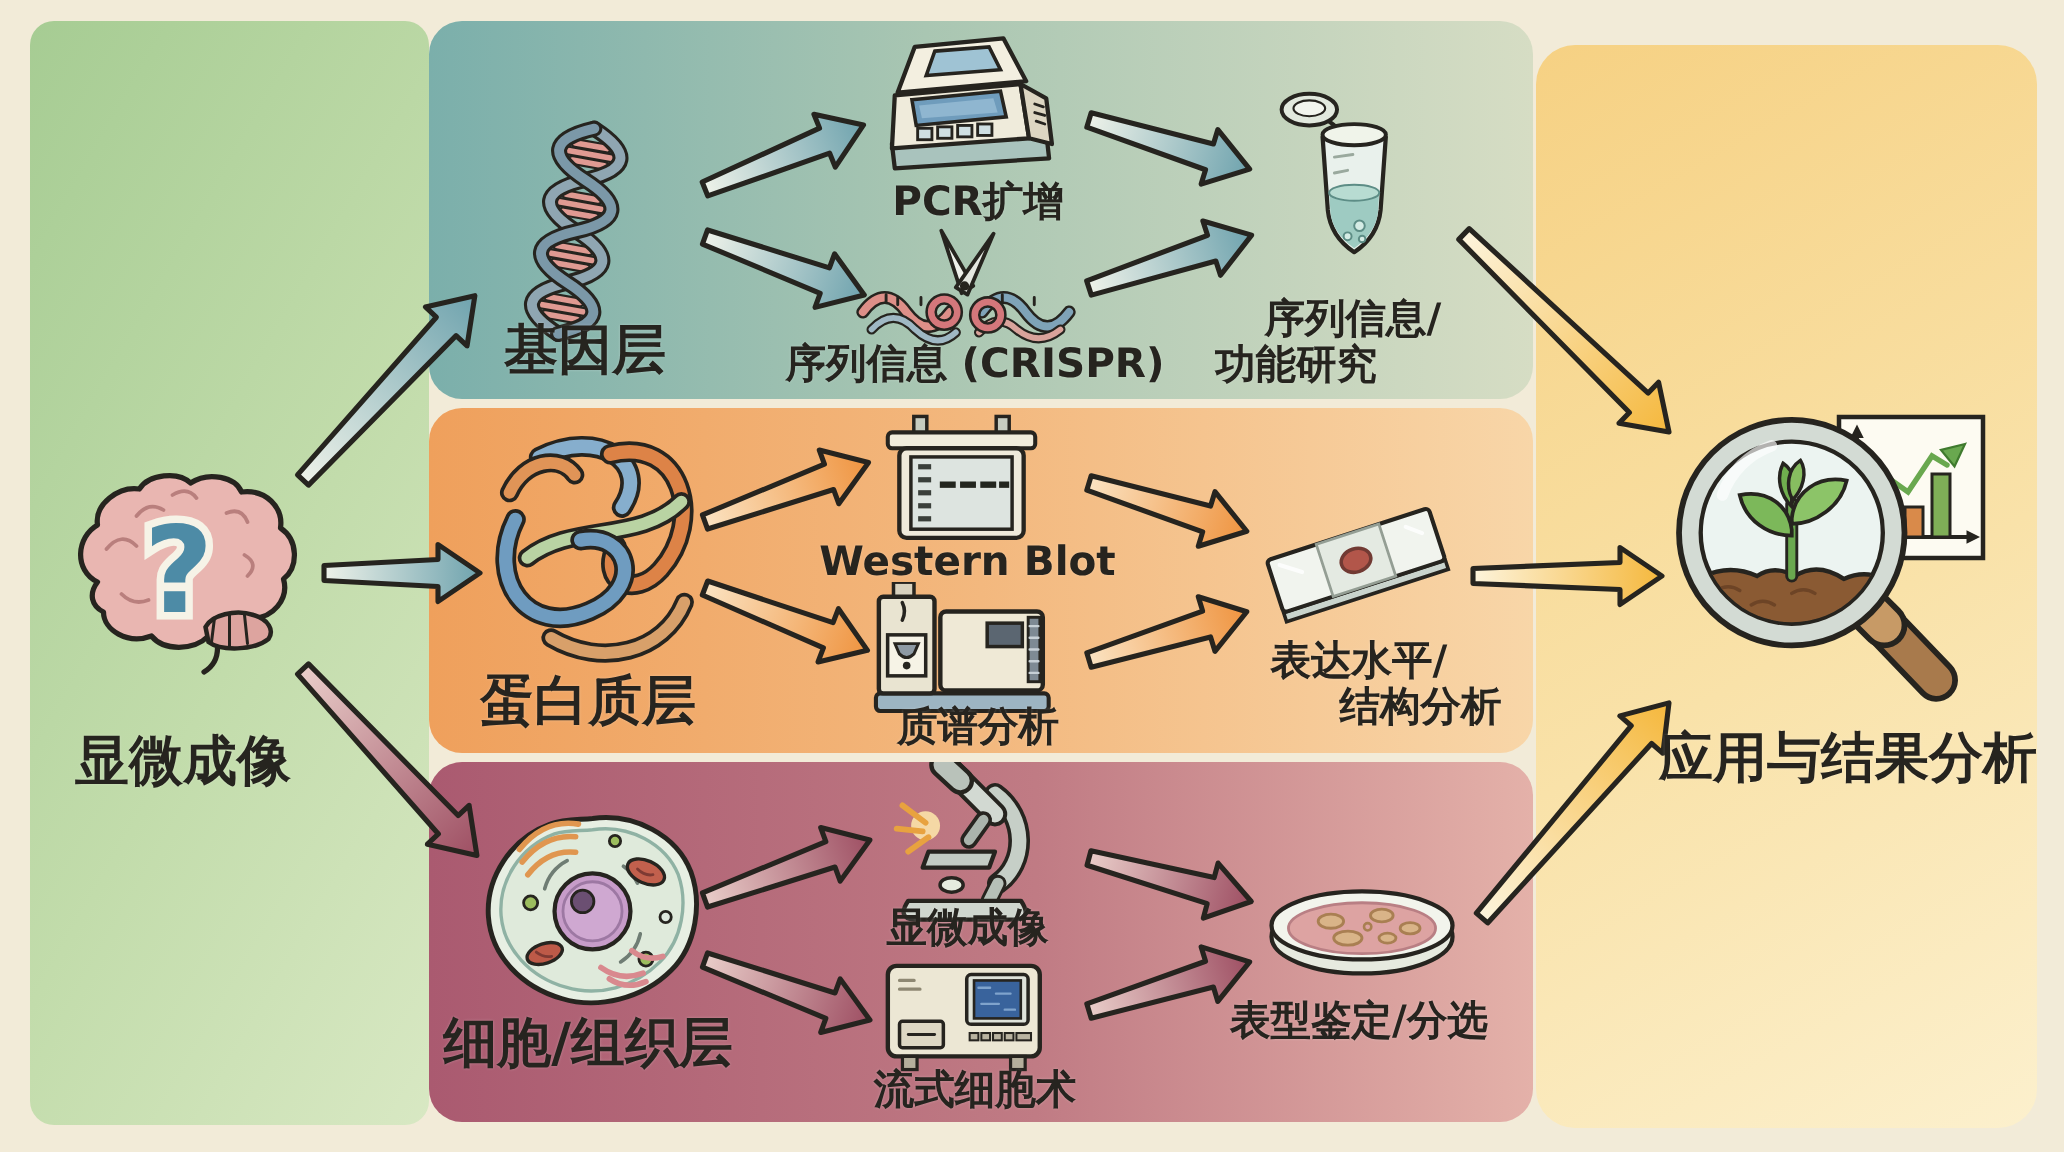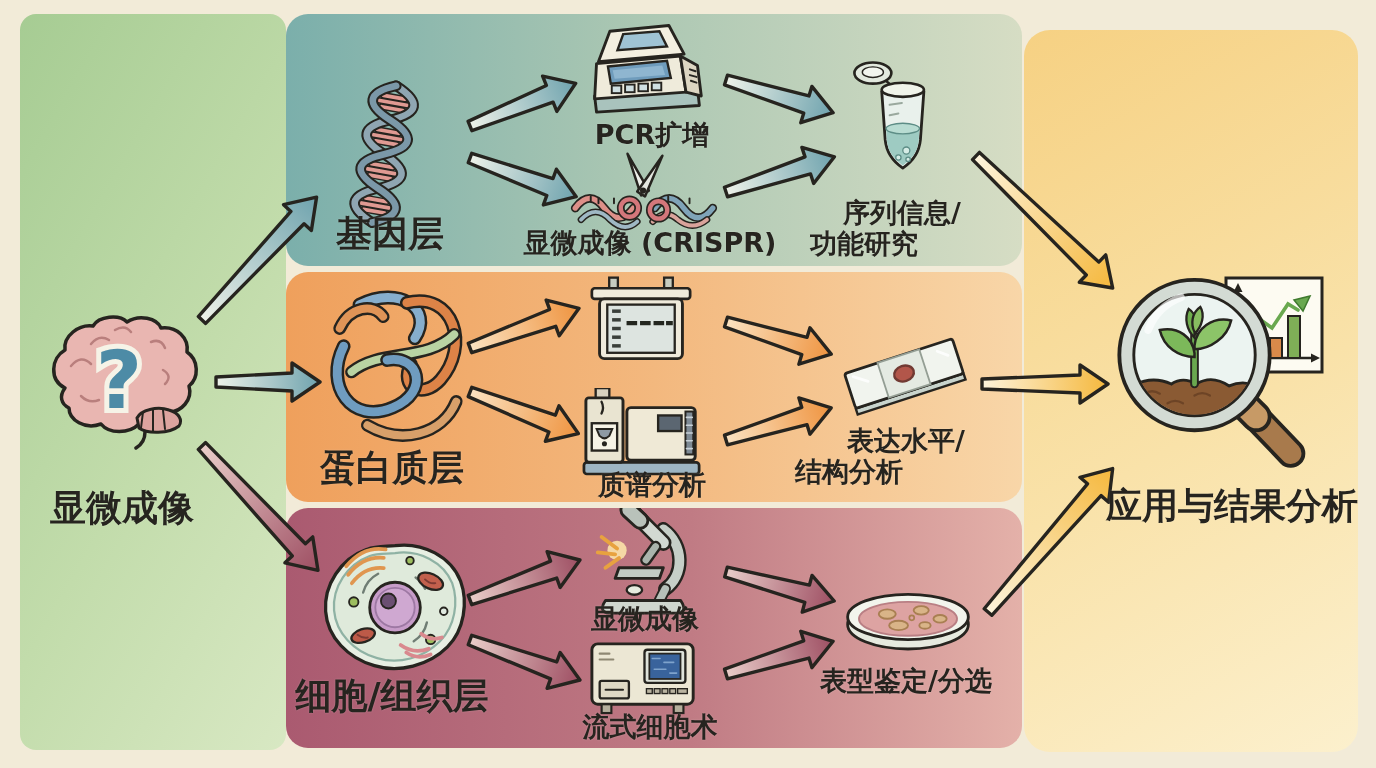--- a/index.html
+++ b/index.html
@@ -382,28 +382,29 @@
         <path d="M96,74 C104,66 107,54 102,46 C93,52 92,64 96,72 Z" fill="#87bd60" stroke="#26241f" stroke-width="2.4"></path>
       </g>
       <path d="M48,70 A56,56 0 0 1 82,36" class="i" stroke="#ffffff" stroke-width="8" opacity="0.65"></path>
     </svg>
   </div>
 
   <div class="label sz30" style="left:122px;top:488px">显微成像</div>
 
   <div class="label sz30" style="left:390px;top:214px">基因层</div>
   <div class="label sz27" style="left:652px;top:120px">PCR扩增</div>
-  <div class="label sz27" style="left:650px;top:228px">显微成像 (CRISPR)</div>
+  <div class="label sz27" style="left:650px;top:228px">序列信息 (CRISPR)</div>
   <div class="label sz27" style="left:902px;top:198px">序列信息/</div>
   <div class="label sz27" style="left:864px;top:229px">功能研究</div>
 
   <div class="label sz30" style="left:392px;top:448px">蛋白质层</div>
+  <div class="label sz27" style="left:645px;top:360px">Western Blot</div>
   <div class="label sz27" style="left:652px;top:470px">质谱分析</div>
   <div class="label sz27" style="left:906px;top:426px">表达水平/</div>
-  <div class="label sz27" style="left:849px;top:457px">结构分析</div>
+  <div class="label sz27" style="left:947px;top:457px">结构分析</div>
 
   <div class="label sz30" style="left:392px;top:676px">细胞/组织层</div>
   <div class="label sz27" style="left:645px;top:604px">显微成像</div>
   <div class="label sz27" style="left:650px;top:712px">流式细胞术</div>
   <div class="label sz27" style="left:906px;top:666px">表型鉴定/分选</div>
 
   <div class="label sz31" style="left:1232px;top:486px">应用与结果分析</div>
 </div>
 
 </body></html>

